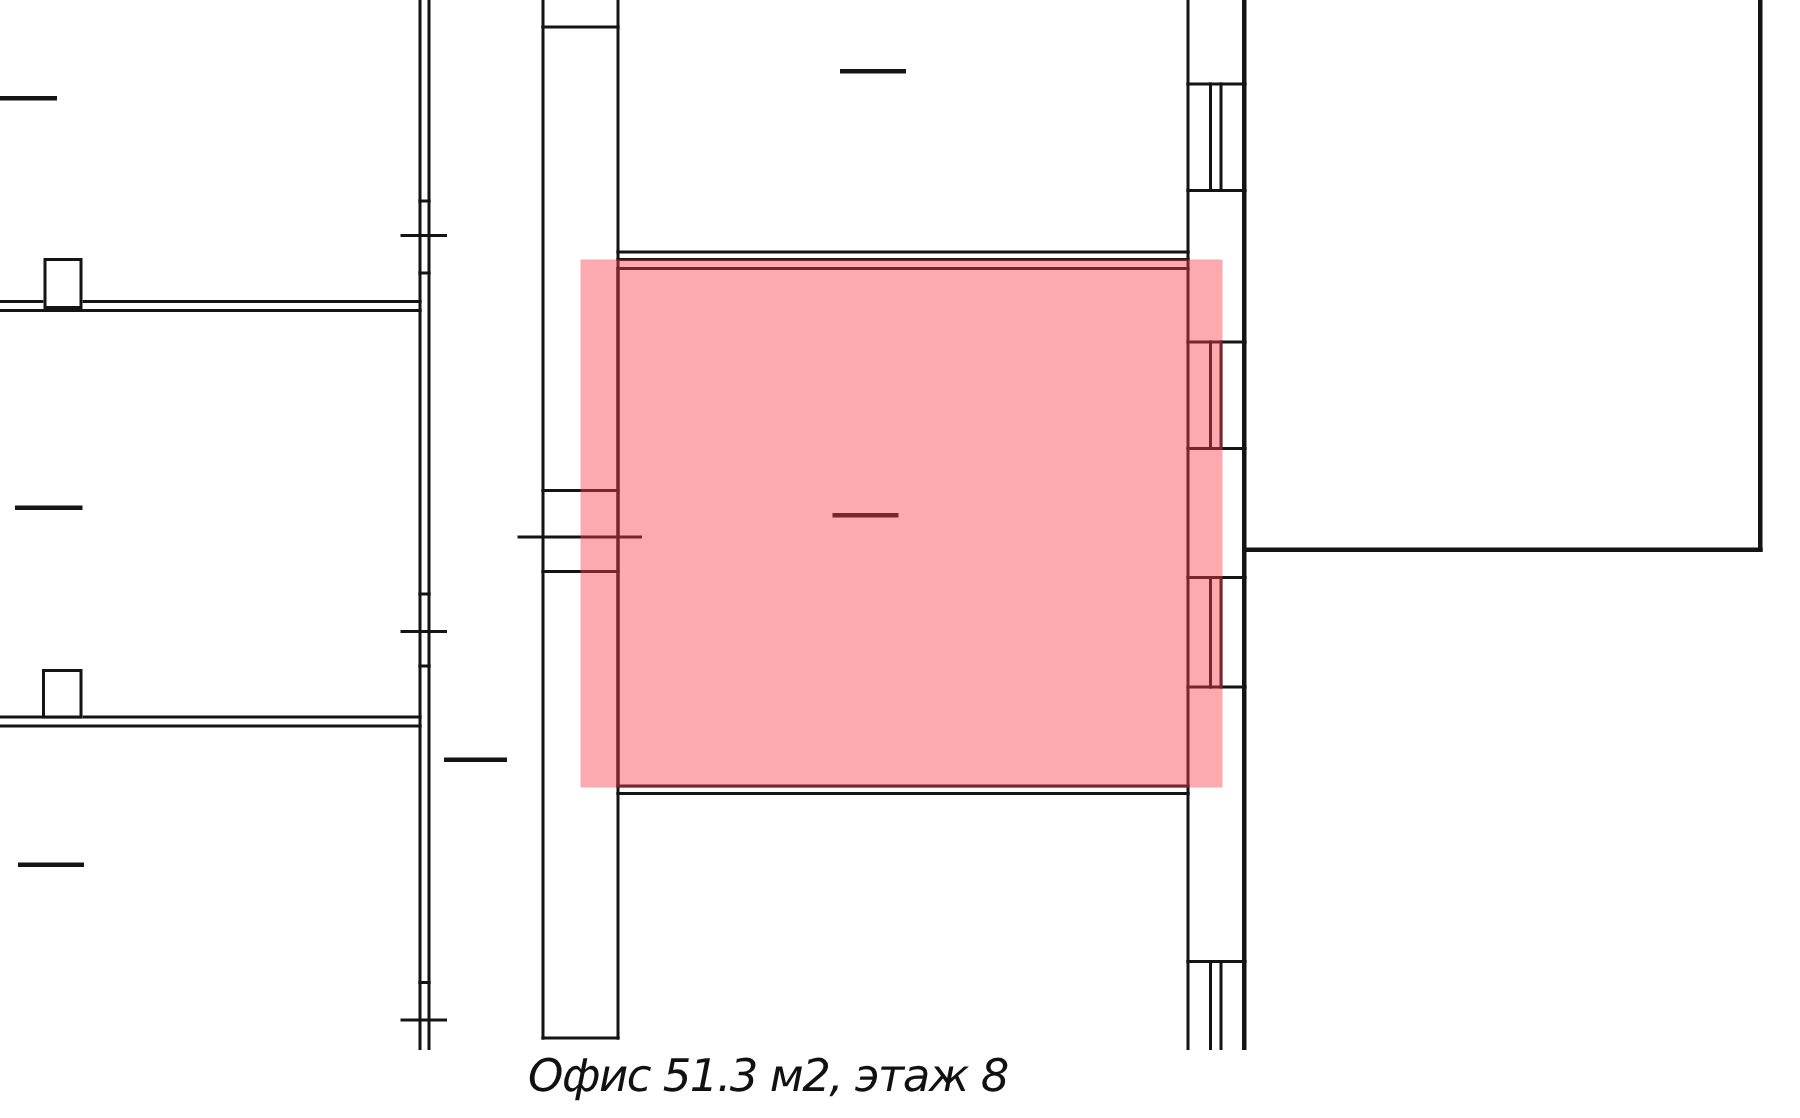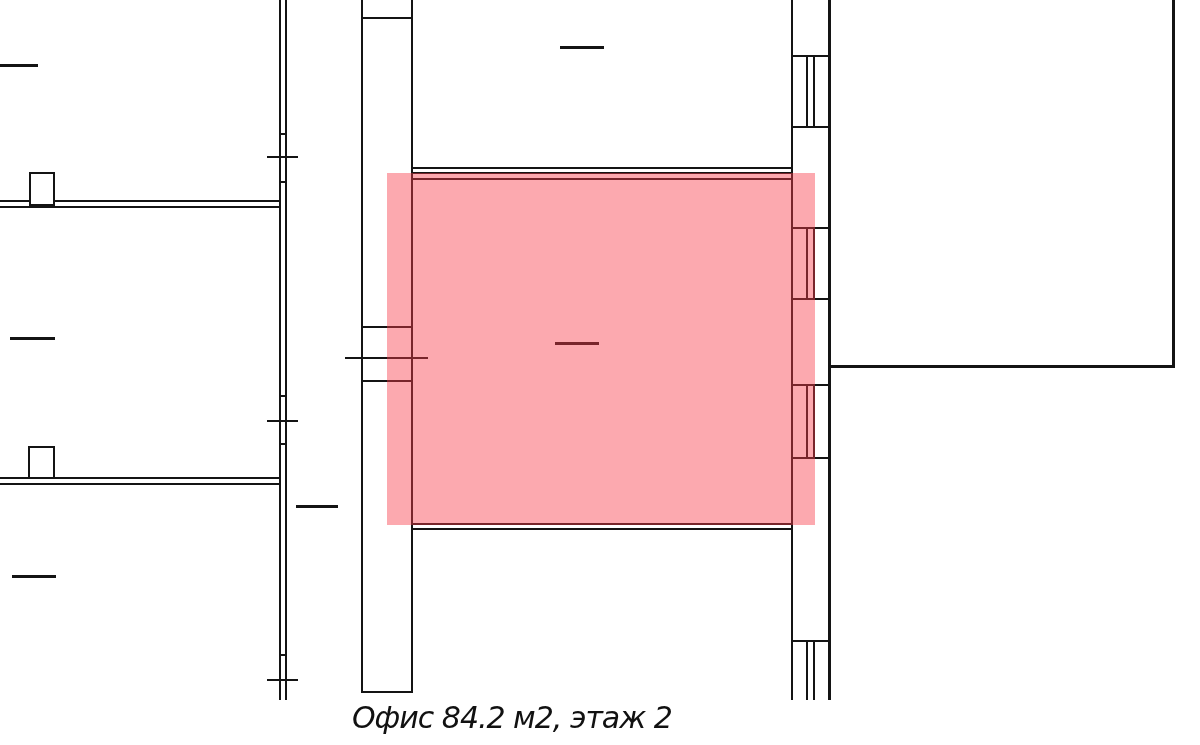--- a/index.html
+++ b/index.html
@@ -65,14 +65,14 @@
     <div class="pillar" style="left: 29px; top: 172px; width: 26px; height: 34px;"></div>
     <div class="pillar" style="left: 28px; top: 446px; width: 27px; height: 33px;"></div>
     <div class="seg" style="left: 0px; top: 64px; width: 38px; height: 3px; background: rgb(20, 20, 20);"></div>
     <div class="seg" style="left: 10px; top: 337px; width: 45px; height: 3px; background: rgb(20, 20, 20);"></div>
     <div class="seg" style="left: 12px; top: 575px; width: 44px; height: 3px; background: rgb(20, 20, 20);"></div>
     <div class="seg" style="left: 296px; top: 505px; width: 42px; height: 3px; background: rgb(20, 20, 20);"></div>
     <div class="seg" style="left: 560px; top: 46px; width: 44px; height: 3px; background: rgb(20, 20, 20);"></div>
     <div class="seg" style="left: 555px; top: 342px; width: 44px; height: 3px; background: rgb(20, 20, 20);"></div>
 
 <div class="highlight" style="left: 387px; top: 173px; width: 428px; height: 352px; background: rgba(248, 60, 72, 0.44);"></div>
-    <div class="caption" style="left: 352px; top: 700px;">Офис 84.2 м2, этаж 2</div>
+    <div class="caption" style="left: 352px; top: 700px;">Офис 51.3 м2, этаж 8</div>
   </div>
 
 </body></html>

